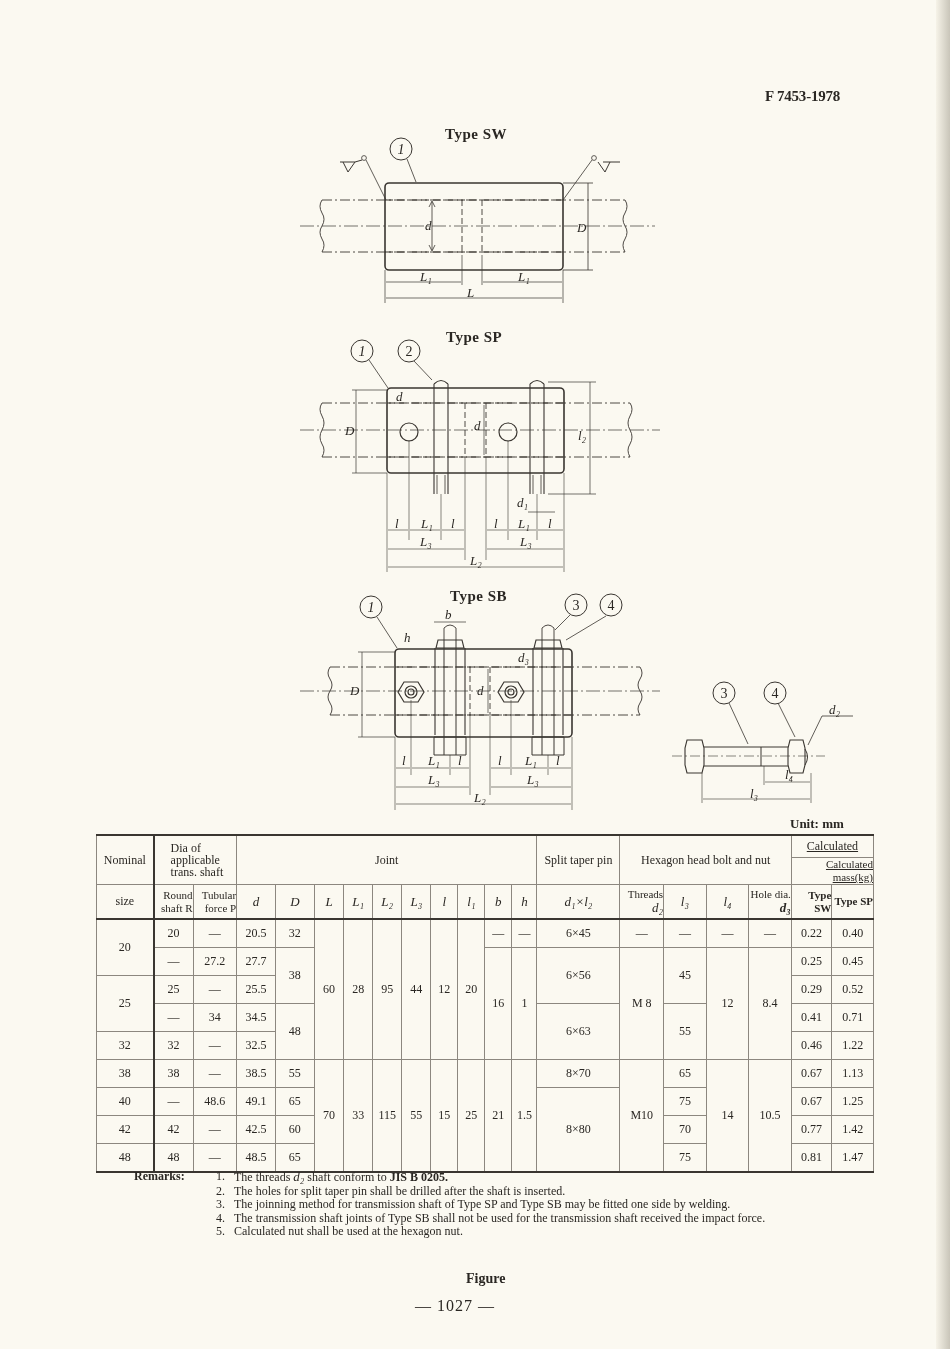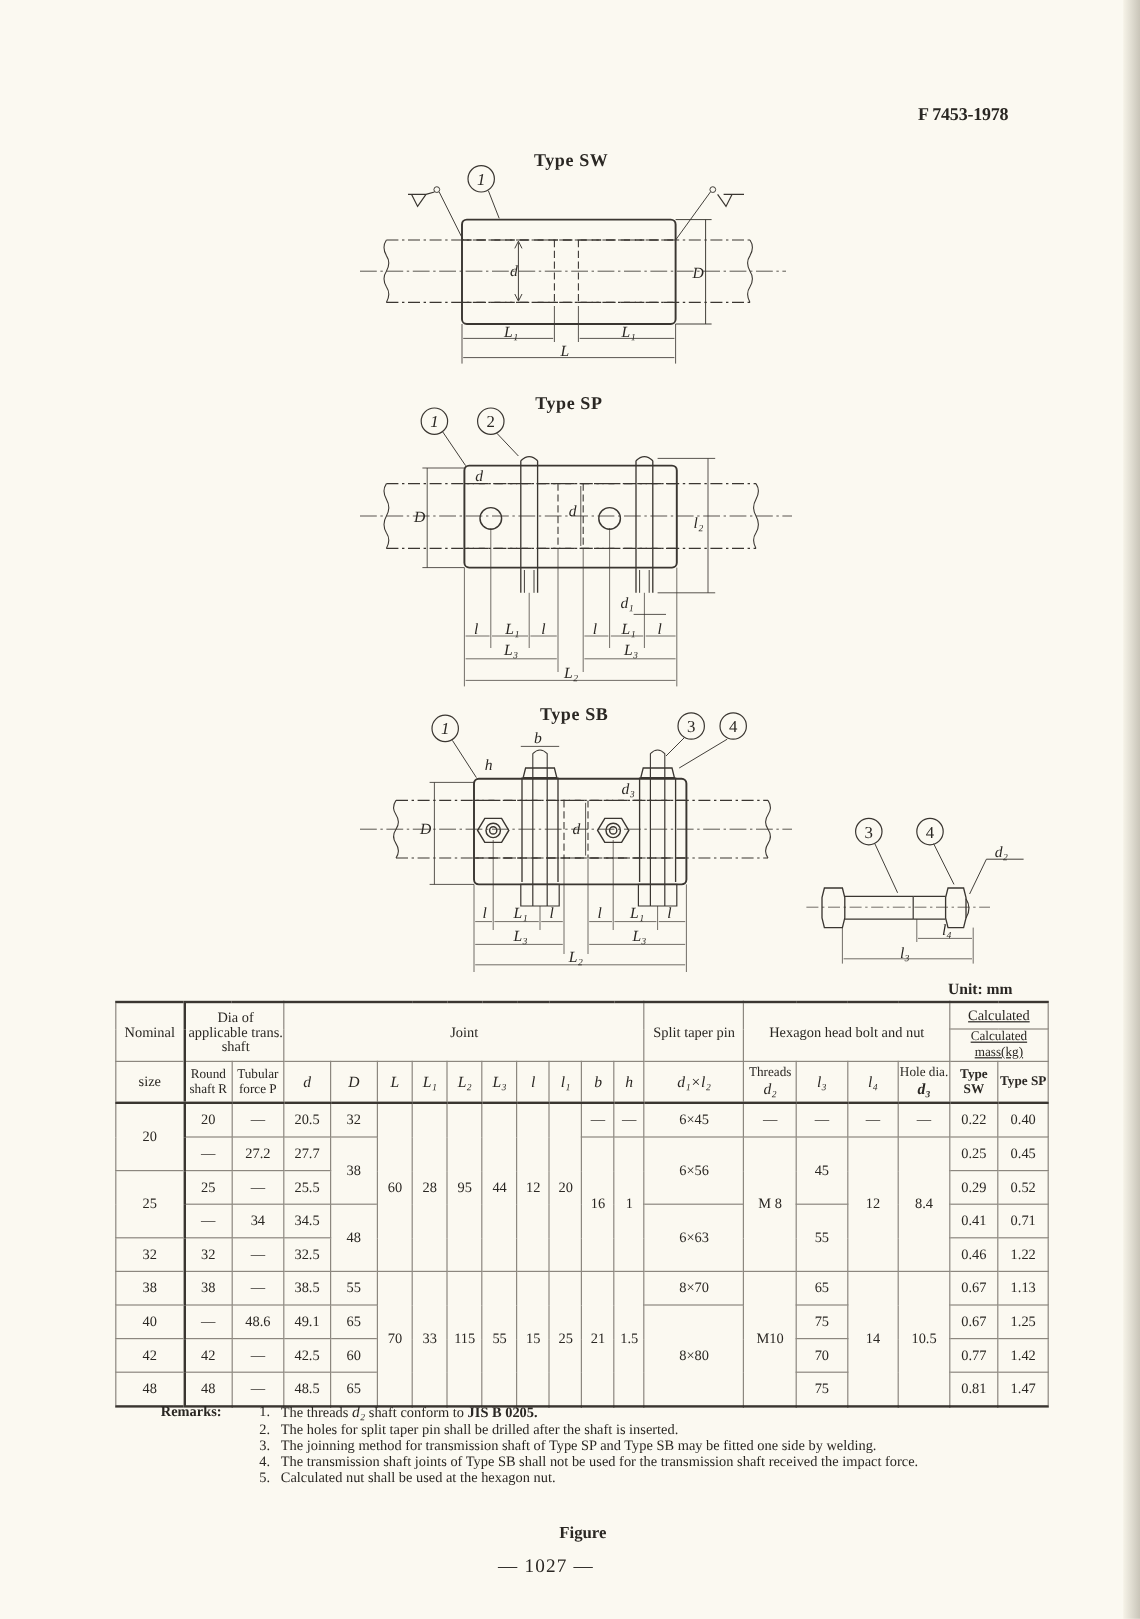--- a/index.html
+++ b/index.html
@@ -16,21 +16,21 @@
                font-size:12px; text-align:center; table-layout:fixed; }
   table.spec td { border:1px solid #8c877f; padding:0; height:27px; line-height:13px; }
   table.spec tr.h1 td, table.spec tr.h2 td { height:auto; }
   table.spec tr.h1 td { height:21px; }
   table.spec tr.h2 td { height:22px; }
   table.spec tr.h3 td { height:33px; }
   table.spec { border-top:2px solid #3a3631; border-bottom:2px solid #3a3631; }
   table.spec tr.h3 td { border-bottom:2px solid #3a3631; }
   table.spec td.thick-l { border-left:2px solid #3a3631; }
   .it { font-style:italic; font-size:13px; }
-  .small { font-size:11px; line-height:11px; }
+  .small { font-size:11px; line-height:11px;text-align:right; }
   .bold { font-weight:bold; }
   .remarks { position:absolute; left:134px; top:1170px; font-size:12px; line-height:13.5px; }
   .remarks .label { position:absolute; left:0; top:0; font-weight:bold; }
   .remarks ol { position:absolute; left:82px; top:0; margin:0; padding:0; list-style:none; width:560px; }
   .remarks li { position:relative; padding-left:18px; }
   .remarks li .num { position:absolute; left:0; top:0; }
   .figure-caption { position:absolute; left:466px; top:1271px; font-size:14px; font-weight:bold; }
   .page-number { position:absolute; left:415px; top:1297px; font-size:16px; letter-spacing:1px; }
   .u { text-decoration:underline; }
 </style>
@@ -241,21 +241,21 @@
     <col style="width:42px">
       <col style="width:41px">
       <col style="width:41px">
       <col style="width:41px">
     <col style="width:39px">
       <col style="width:40px">
   </colgroup>
   <tbody>
       <tr class="h1">
     <td rowspan="2">Nominal</td>
-    <td colspan="2" rowspan="2" class="thick-l" style="text-align:center;padding-left:2px;line-height:12px;">Dia of applicable trans. shaft</td>
+    <td colspan="2" rowspan="2" class="thick-l" style="text-align:left;padding-left:16px;line-height:12px;">Dia of applicable trans. shaft</td>
     <td colspan="10" rowspan="2">Joint</td>
     <td rowspan="2">Split taper pin</td>
     <td colspan="4" rowspan="2">Hexagon head bolt and nut</td>
     <td colspan="2" class="u">Calculated</td>
   </tr>
   <tr class="h2">
     <td colspan="2" class="small u">Calculated mass(kg)</td>
   </tr>
   <tr class="h3">
     <td>size</td>

